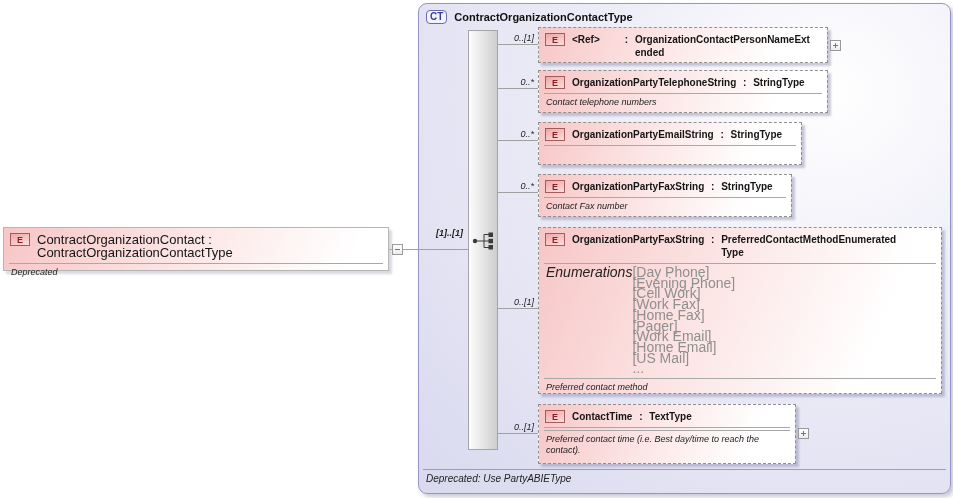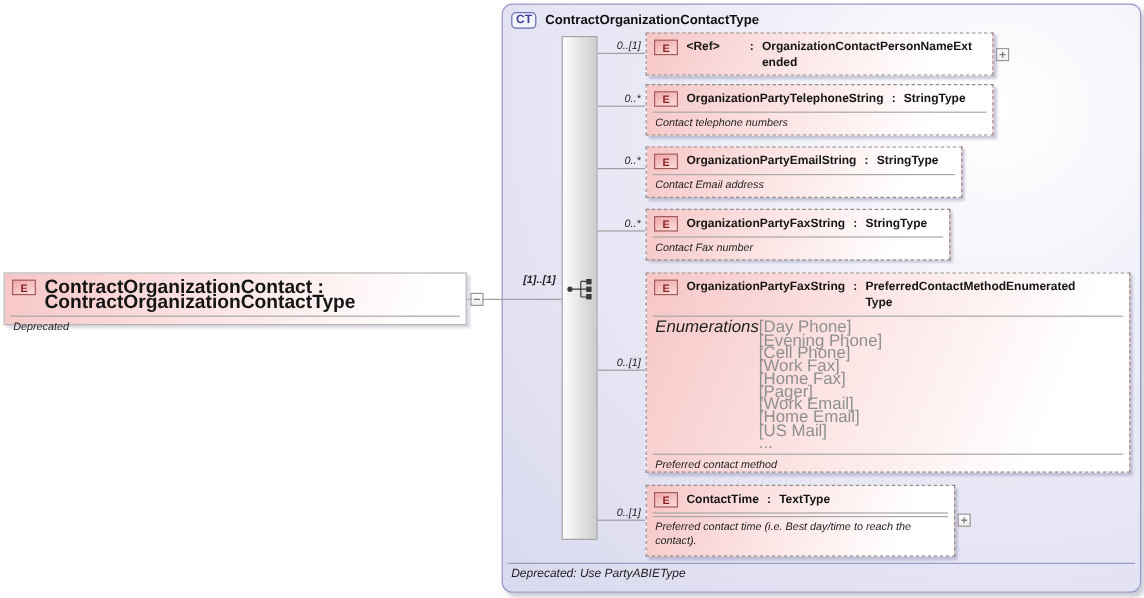--- a/index.html
+++ b/index.html
@@ -39,21 +39,21 @@
         box-shadow:2.5px 2.5px 2px rgba(125,125,165,0.4);z-index:2;overflow:hidden;}
   .srcbox{position:absolute;box-sizing:border-box;border:1px solid #b5b5b5;
         background:linear-gradient(112deg,#f7c6c6 0%,#fce4e4 45%,#ffffff 90%);
         box-shadow:2.5px 2.5px 2px rgba(185,185,200,0.55);z-index:2;}
   .ehead{display:flex;align-items:flex-start;padding:5px 6px 2px 6px;}
   .eicon{flex:0 0 auto;display:inline-block;width:20px;height:13px;line-height:13px;
          text-align:center;font-size:9px;font-weight:bold;color:#8b1f1f;
          background:linear-gradient(160deg,#f0a7a7,#fbdede);
          border:1px solid #a65b5b;margin-right:7px;box-sizing:border-box;}
   .enames{font-size:10px;font-weight:bold;color:#151515;line-height:13px;}
-  .etitle{font-size:16px;font-weight:bold;color:#151515;line-height:13px;}
+  .etitle{font-size:13px;font-weight:normal;color:#151515;line-height:13px;}
   .ename{margin-right:4px;}
   .ename.pad{display:inline-block;min-width:50px;margin-right:0;}
   .colon{margin-right:4px;}
   .etype{vertical-align:top;}
   .etype.wrap{display:inline-block;max-width:180px;word-break:break-all;}
   .esep{border-top:1px solid #a8a8a8;margin:2px 5px 0 5px;}
   .eann{font-style:italic;font-size:9px;color:#222;padding:3px 6px 3px 7px;line-height:11px;}
 
   
   .enumrow{display:flex;align-items:flex-start;padding:3px 6px 2px 7px;font-size:14px;}
@@ -146,21 +146,20 @@
   <div class="ebox" style="left:538px;top:122px;width:264px;height:43px;">
     <div class="ehead">
       <span class="eicon">E</span>
       <div class="enames">
         <span class="ename">OrganizationPartyEmailString</span>
         <span class="colon">:</span>
         <span class="etype">StringType</span>
       </div>
     </div>
     <div class="esep"></div>
-    <div class="eann">Contact Email address</div>
   </div>
 
   <div class="hline" style="left:498px;top:192px;width:40px;"></div>
   <div class="card" style="left:498px;top:181px;width:36px;">0..*</div>
   <div class="ebox" style="left:538px;top:174px;width:254px;height:43px;">
     <div class="ehead">
       <span class="eicon">E</span>
       <div class="enames">
         <span class="ename">OrganizationPartyFaxString</span>
         <span class="colon">:</span>
@@ -181,21 +180,21 @@
         <span class="colon">:</span>
         <span class="etype wrap">PreferredContactMethodEnumeratedType</span>
       </div>
     </div>
     <div class="esep"></div>
     <div class="enumrow">
       <span class="enumlabel">Enumerations</span>
       <div class="enumvals">
         <div>[Day Phone]</div>
         <div>[Evening Phone]</div>
-        <div>[Cell Phone]</div>
+        <div>[Cell Work]</div>
         <div>[Work Fax]</div>
         <div>[Home Fax]</div>
         <div>[Pager]</div>
         <div>[Work Email]</div>
         <div>[Home Email]</div>
         <div>[US Mail]</div>
         <div>...</div>
       </div>
     </div>
     <div class="esep"></div>

